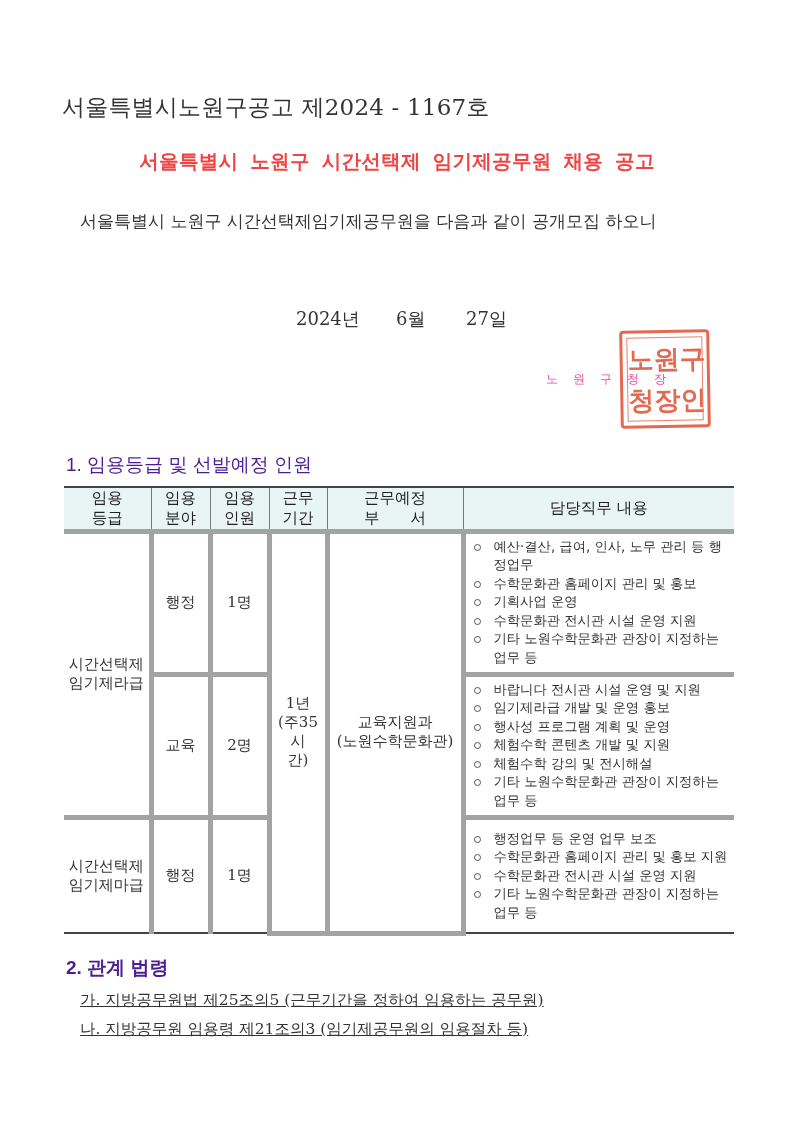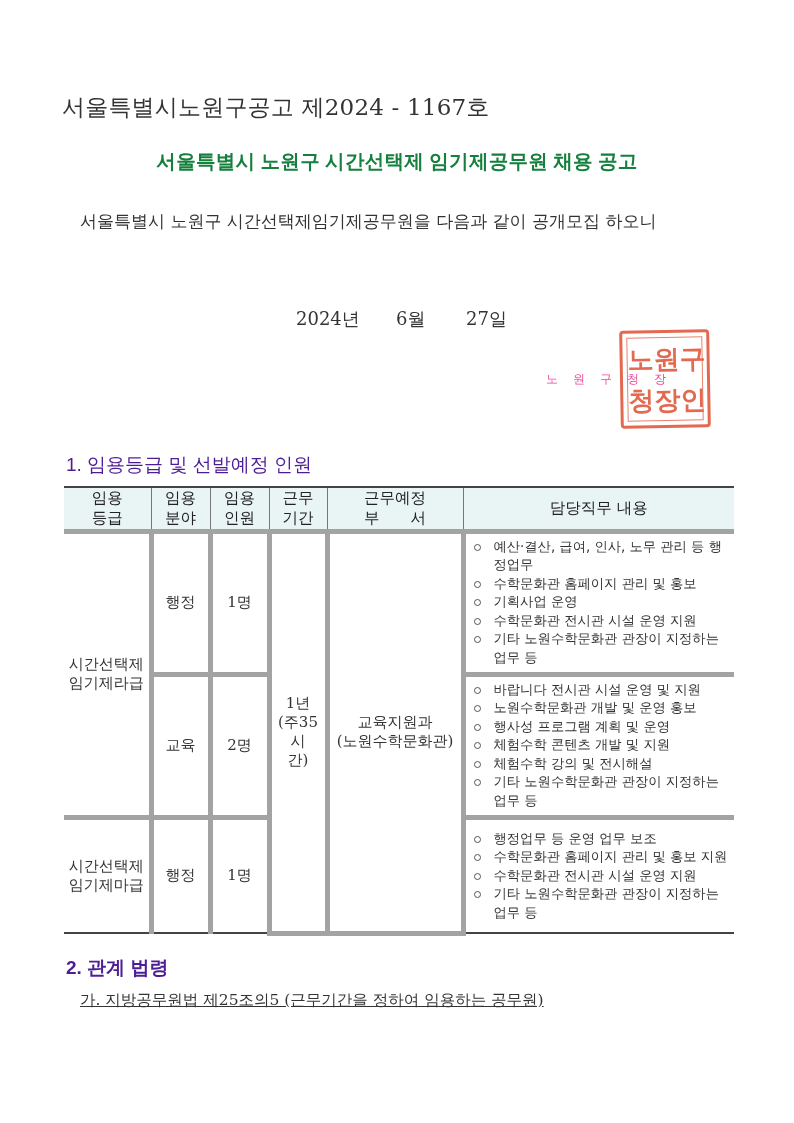--- a/index.html
+++ b/index.html
@@ -9,22 +9,22 @@
     font-family: "DejaVu Serif", "Liberation Serif", serif;
     color: #222;
     overflow: hidden;
   }
   .doc-number {
     position: absolute; left: 62px; top: 92px;
     font-size: 23px; color: #333; letter-spacing: 0.2px;
   }
   .doc-title {
     position: absolute; left: 0; width: 794px; top: 148px;
-    text-align: center; font-family: Liberation Serif, serif;
-    font-weight: bold; font-size: 19.5px; color: #15803d; letter-spacing: 0.3px;
+    text-align: center; font-family: Liberation Mono, monospace;
+    font-weight: bold; font-size: 19.5px; color: #ef4444; letter-spacing: 0.3px;
   }
   .intro {
     position: absolute; left: 80px; top: 204px; width: 670px;
     font-size: 17px; line-height: 34px; color: #333;
   }
   .intro .line2 { margin-left: -14px; display: block; }
   .date {
     position: absolute; left: 296px; top: 307px; font-size: 18px; color: #333;
   }
   .date span { display: inline-block; }
@@ -148,21 +148,21 @@
           <li>기타 노원수학문화관 관장이 지정하는 업무 등</li>
         </ul>
       </td>
     </tr>
     <tr style="height:143px">
       <td>교육</td>
       <td>2명</td>
       <td class="last">
         <ul class="duties">
           <li>바랍니다 전시관 시설 운영 및 지원</li>
-          <li>노원수학문화관 개발 및 운영 홍보</li>
+          <li>임기제라급 개발 및 운영 홍보</li>
           <li>행사성 프로그램 계획 및 운영</li>
           <li>체험수학 콘텐츠 개발 및 지원</li>
           <li>체험수학 강의 및 전시해설</li>
           <li>기타 노원수학문화관 관장이 지정하는 업무 등</li>
         </ul>
       </td>
     </tr>
     <tr class="group-sep last-row" style="height:116px">
       <td class="first grade"><span>시간선택제</span><br><span>임기제마급</span></td>
       <td>행정</td>
@@ -175,13 +175,14 @@
           <li>기타 노원수학문화관 관장이 지정하는 업무 등</li>
         </ul>
       </td>
     </tr>
   </tbody>
 </table>
 
 <div class="section-heading sec2">2. 관계 법령</div>
 <div class="laws">
   <span>가. 지방공무원법 제25조의5 (근무기간을 정하여 임용하는 공무원)</span>
+  <span>나. 지방공무원 임용령 제21조의3 (임기제공무원의 임용절차 등)</span>
 </div>
 
 </body></html>

